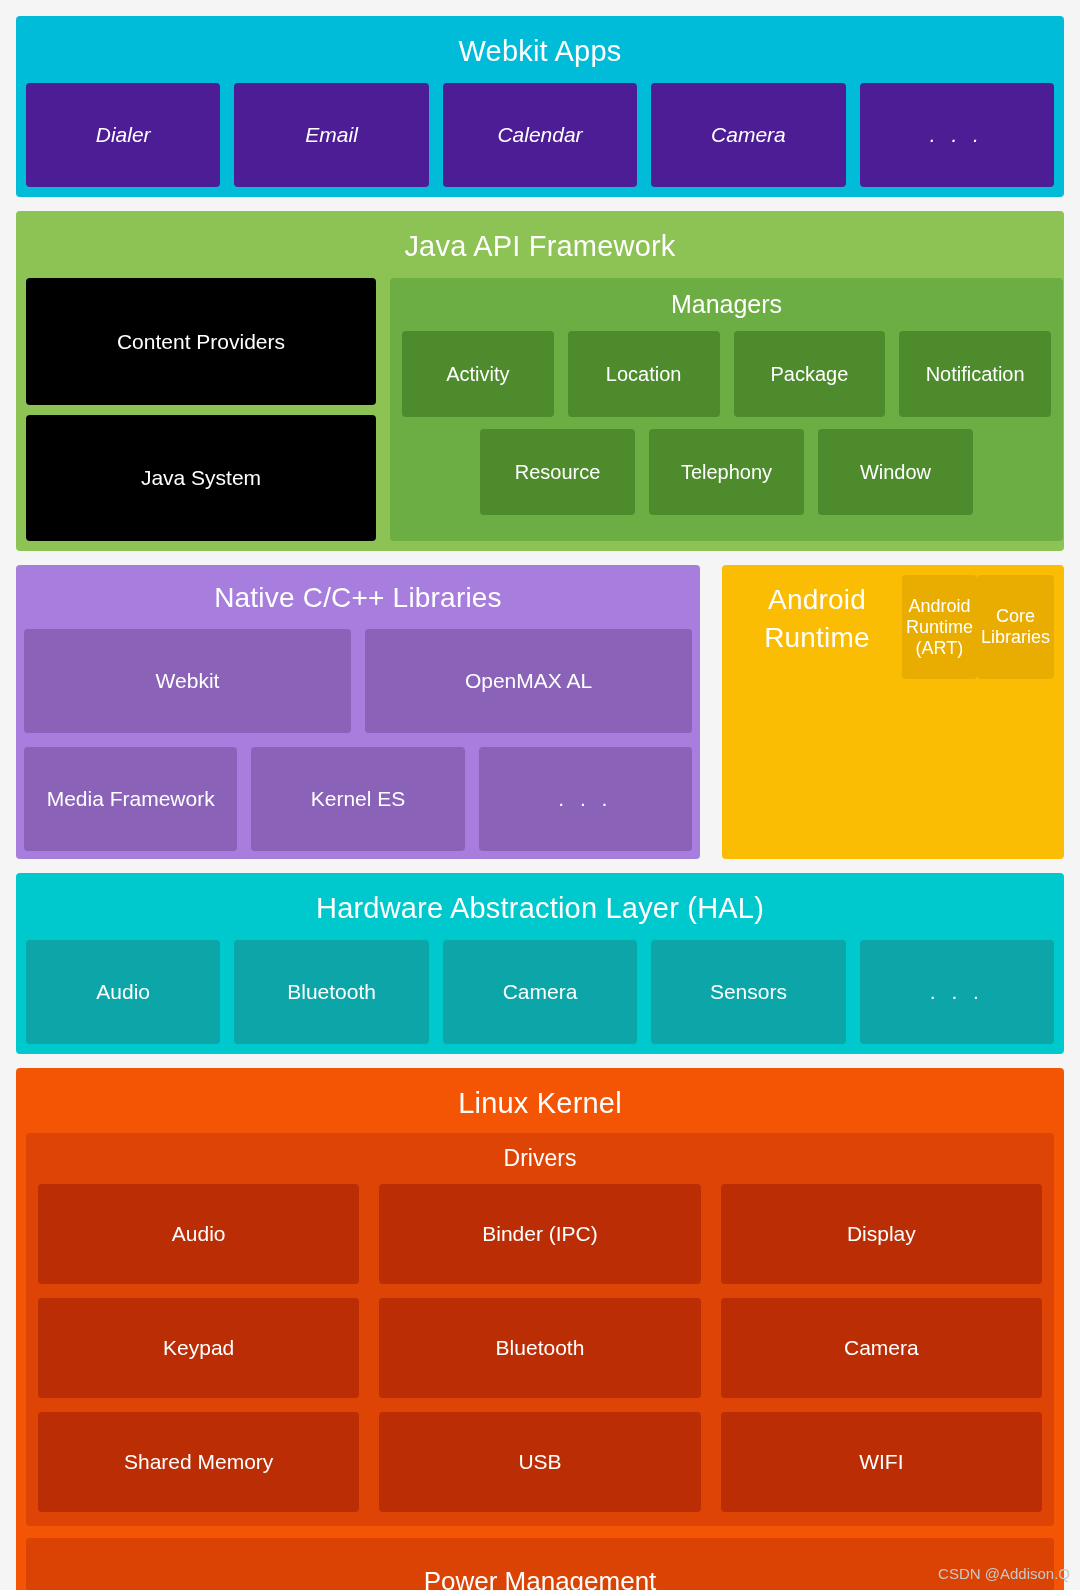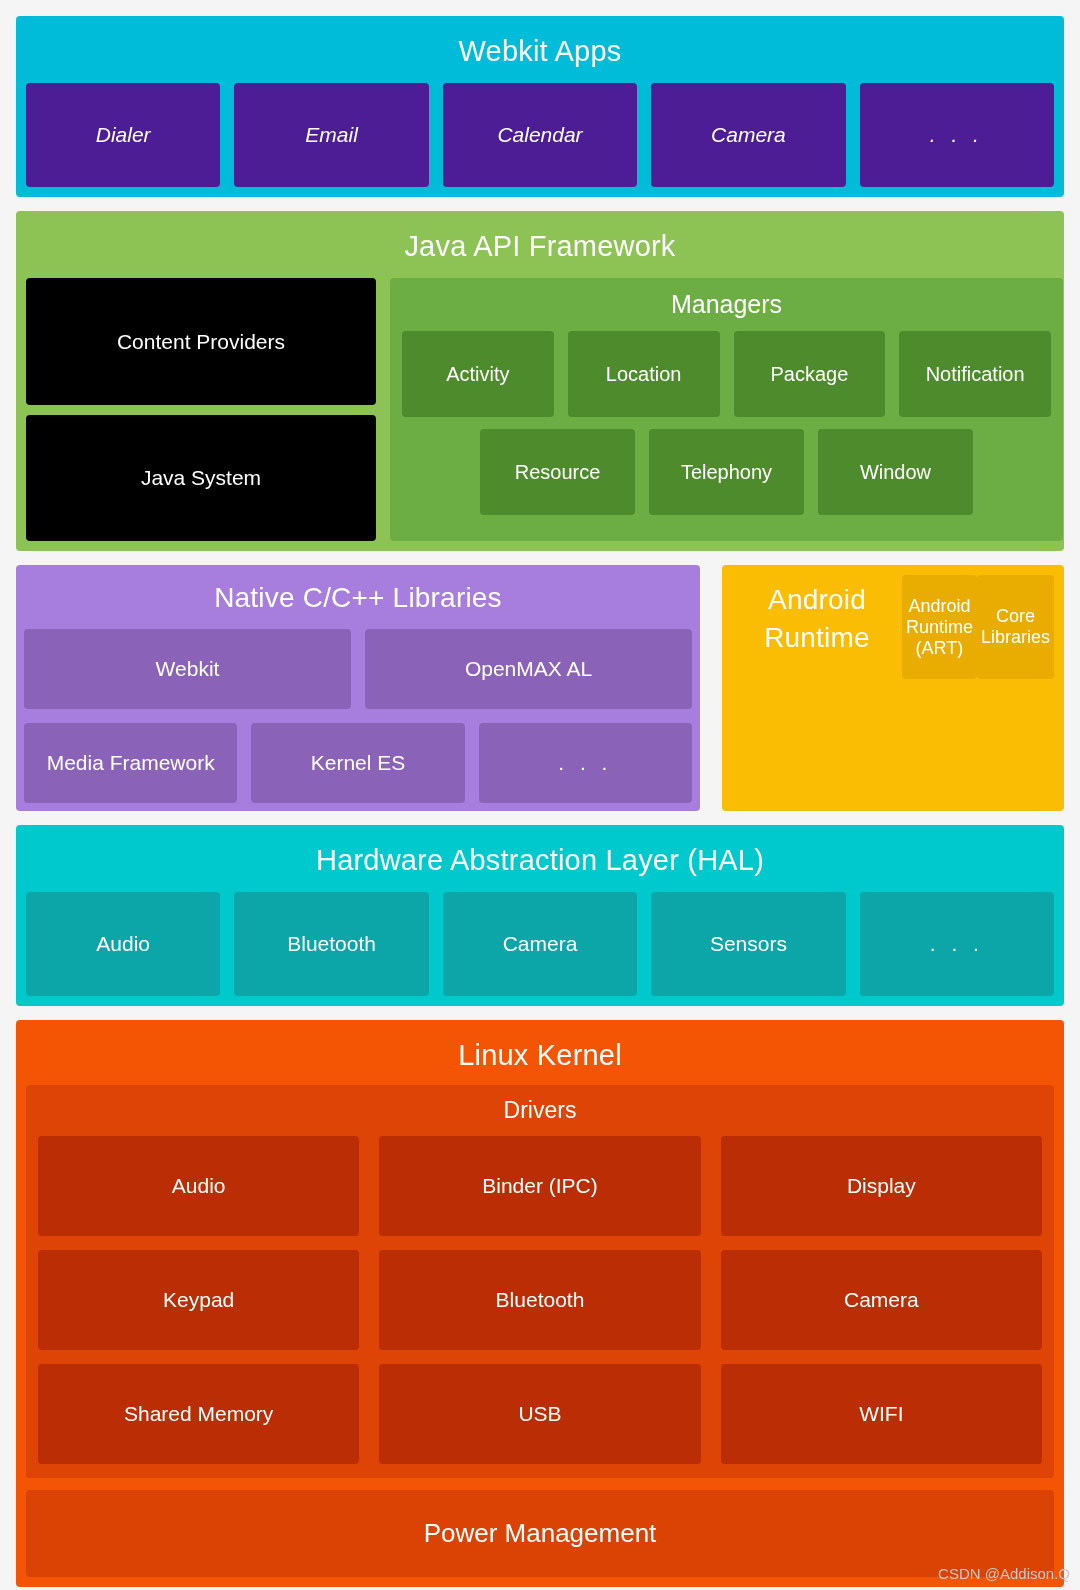--- a/index.html
+++ b/index.html
@@ -97,21 +97,21 @@
   .midrow { display: flex; gap: 22px; align-items: stretch; }
   .native {
     flex: 0 0 684px;
     background: #a77ddd;
     border-radius: 4px;
     padding: 8px;
   }
   .native .layer-title { font-size: 28px; }
   .native .tile-row { margin-bottom: 14px; }
   .native .tile-row:last-child { margin-bottom: 0; }
-  .native .tile { background: #8a63b8; height: 80px; }
+  .native .tile { background: #8a63b8; height: 104px; }
 
   .runtime {
     flex: 1 1 auto;
     background: #fbbc04;
     border-radius: 4px;
     padding: 10px;
     display: flex;
     flex-direction: row;
   }
   .runtime .layer-title { font-size: 28px; }

